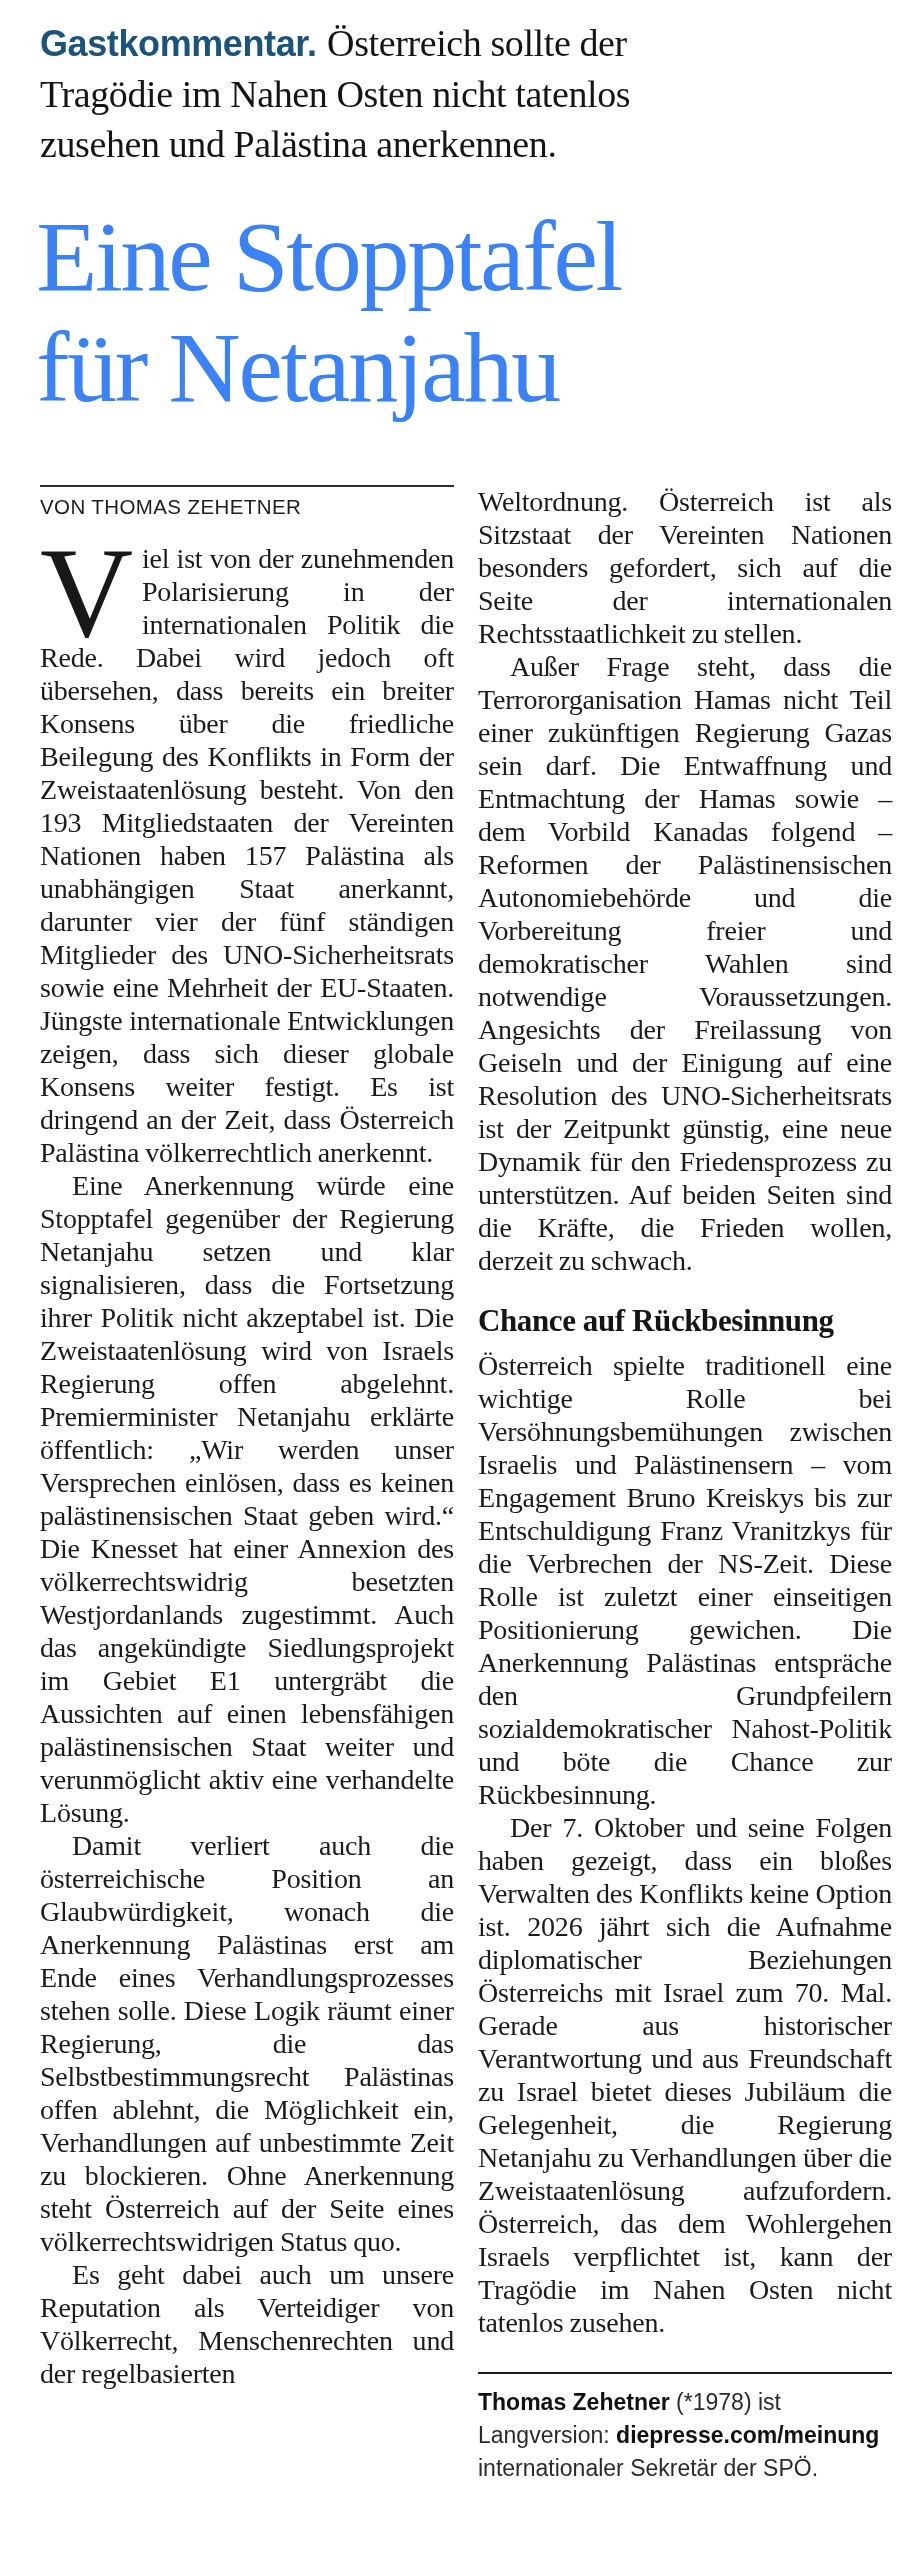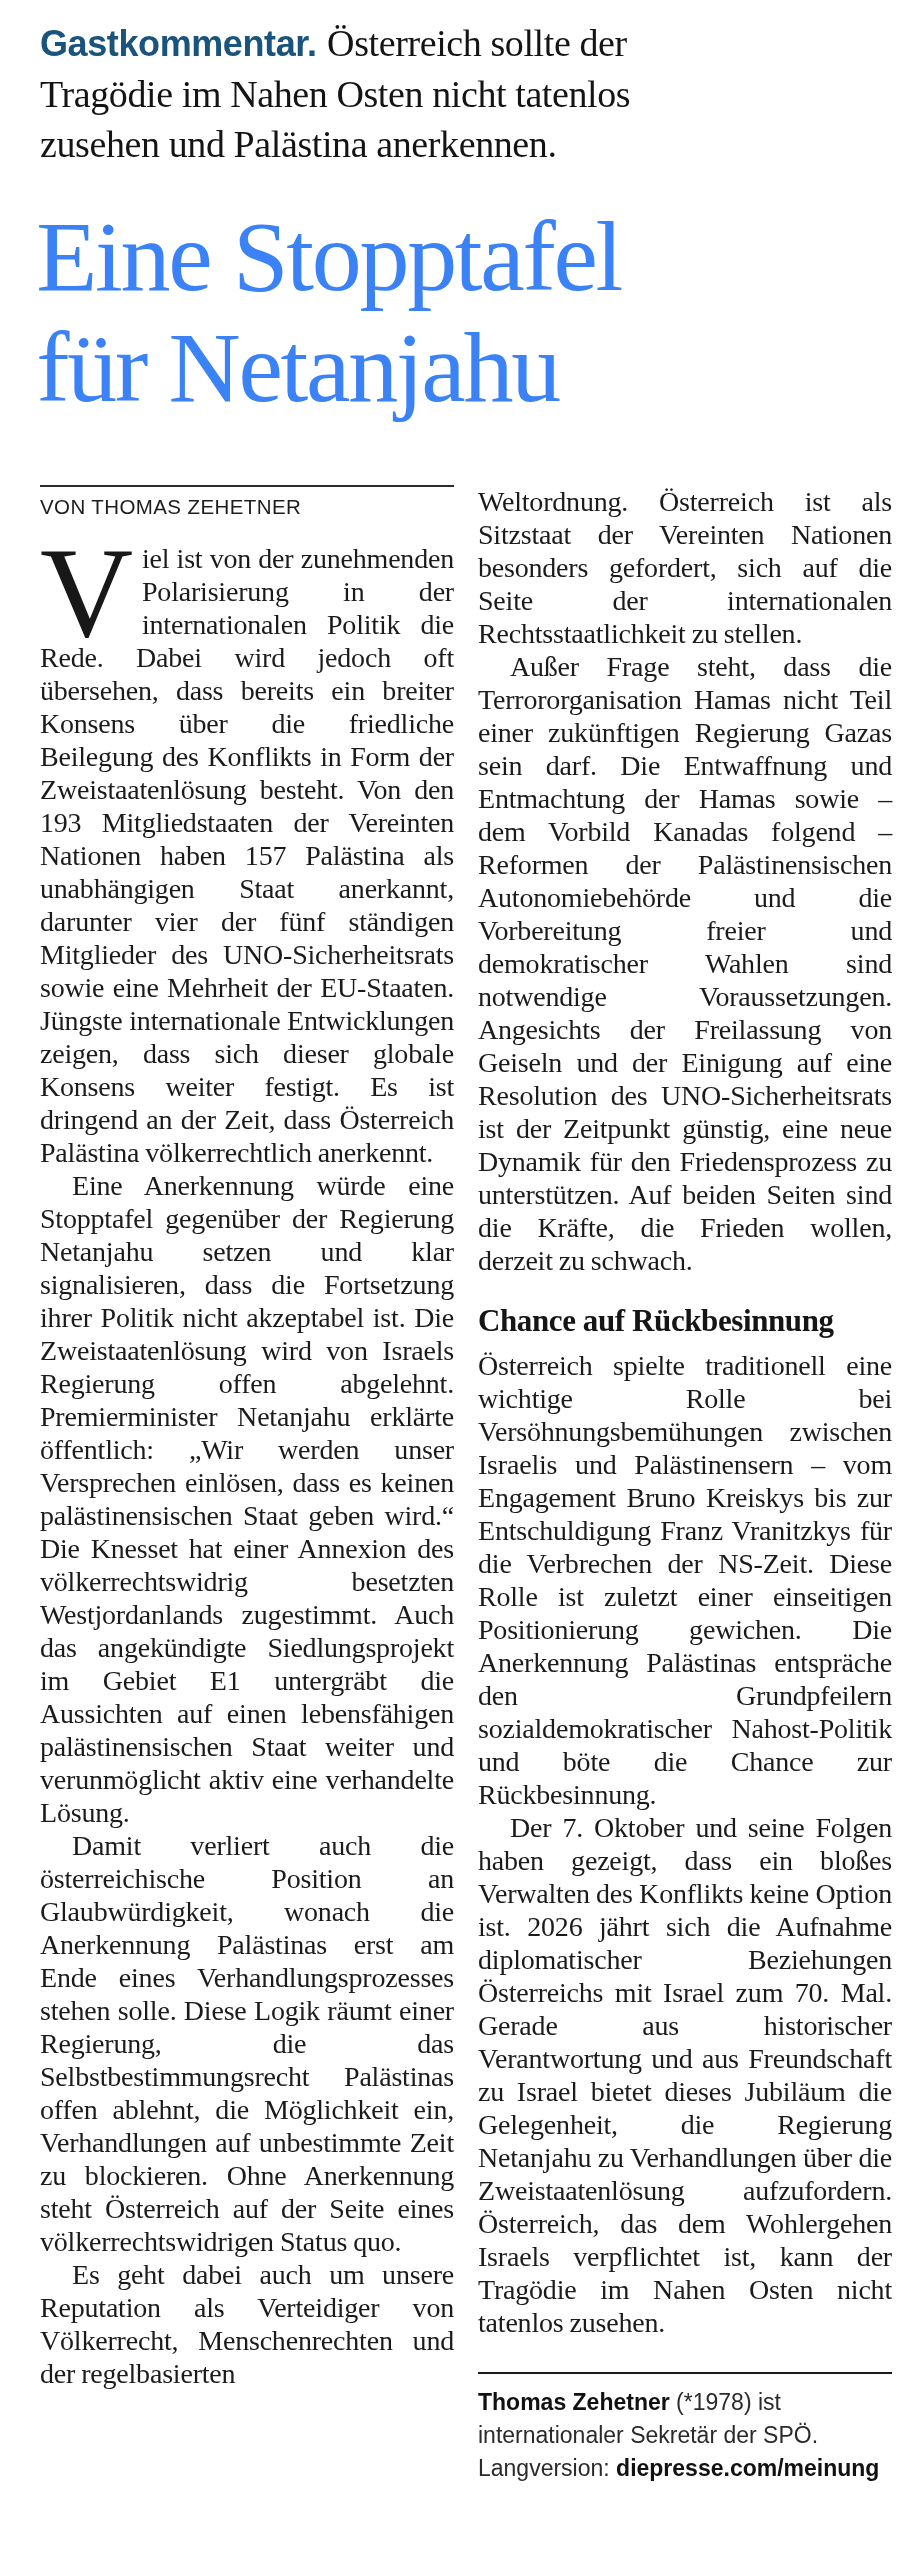--- a/index.html
+++ b/index.html
@@ -125,20 +125,20 @@
 
     <div class="col">
       <p class="bp">Weltordnung. Österreich ist als Sitzstaat der Vereinten Nationen besonders gefordert, sich auf die Seite der internationalen Rechtsstaatlichkeit zu stellen.</p>
       <p class="bp indent">Außer Frage steht, dass die Terrororganisation Hamas nicht Teil einer zukünftigen Regierung Gazas sein darf. Die Entwaffnung und Entmachtung der Hamas sowie – dem Vorbild Kanadas folgend – Reformen der Palästinensischen Autonomiebehörde und die Vorbereitung freier und demokratischer Wahlen sind notwendige Voraussetzungen. Angesichts der Freilassung von Geiseln und der Einigung auf eine Resolution des UNO-Sicherheitsrats ist der Zeitpunkt günstig, eine neue Dynamik für den Friedensprozess zu unterstützen. Auf beiden Seiten sind die Kräfte, die Frieden wollen, derzeit zu schwach.</p>
       <h2 class="subhead">Chance auf Rückbesinnung</h2>
       <p class="bp">Österreich spielte traditionell eine wichtige Rolle bei Versöhnungsbemühungen zwischen Israelis und Palästinensern – vom Engagement Bruno Kreiskys bis zur Entschuldigung Franz Vranitzkys für die Verbrechen der NS-Zeit. Diese Rolle ist zuletzt einer einseitigen Positionierung gewichen. Die Anerkennung Palästinas entspräche den Grundpfeilern sozialdemokratischer Nahost-Politik und böte die Chance zur Rückbesinnung.</p>
       <p class="bp indent">Der 7. Oktober und seine Folgen haben gezeigt, dass ein bloßes Verwalten des Konflikts keine Option ist. 2026 jährt sich die Aufnahme diplomatischer Beziehungen Österreichs mit Israel zum 70. Mal. Gerade aus historischer Verantwortung und aus Freundschaft zu Israel bietet dieses Jubiläum die Gelegenheit, die Regierung Netanjahu zu Verhandlungen über die Zweistaatenlösung aufzufordern. Österreich, das dem Wohlergehen Israels verpflichtet ist, kann der Tragödie im Nahen Osten nicht tatenlos zusehen.</p>
 
       <div class="footer">
         <p class="footer-line"><strong>Thomas Zehetner</strong><span> (*1978) ist</span></p>
+        <p class="footer-line"><span>Langversion: </span><strong>diepresse.com/meinung</strong></p>
         <p class="footer-line">internationaler Sekretär der SPÖ.</p>
-        <p class="footer-line"><span>Langversion: </span><strong>diepresse.com/meinung</strong></p>
       </div>
     </div>
 
   </div>
 </div>
 
 
 </body></html>

